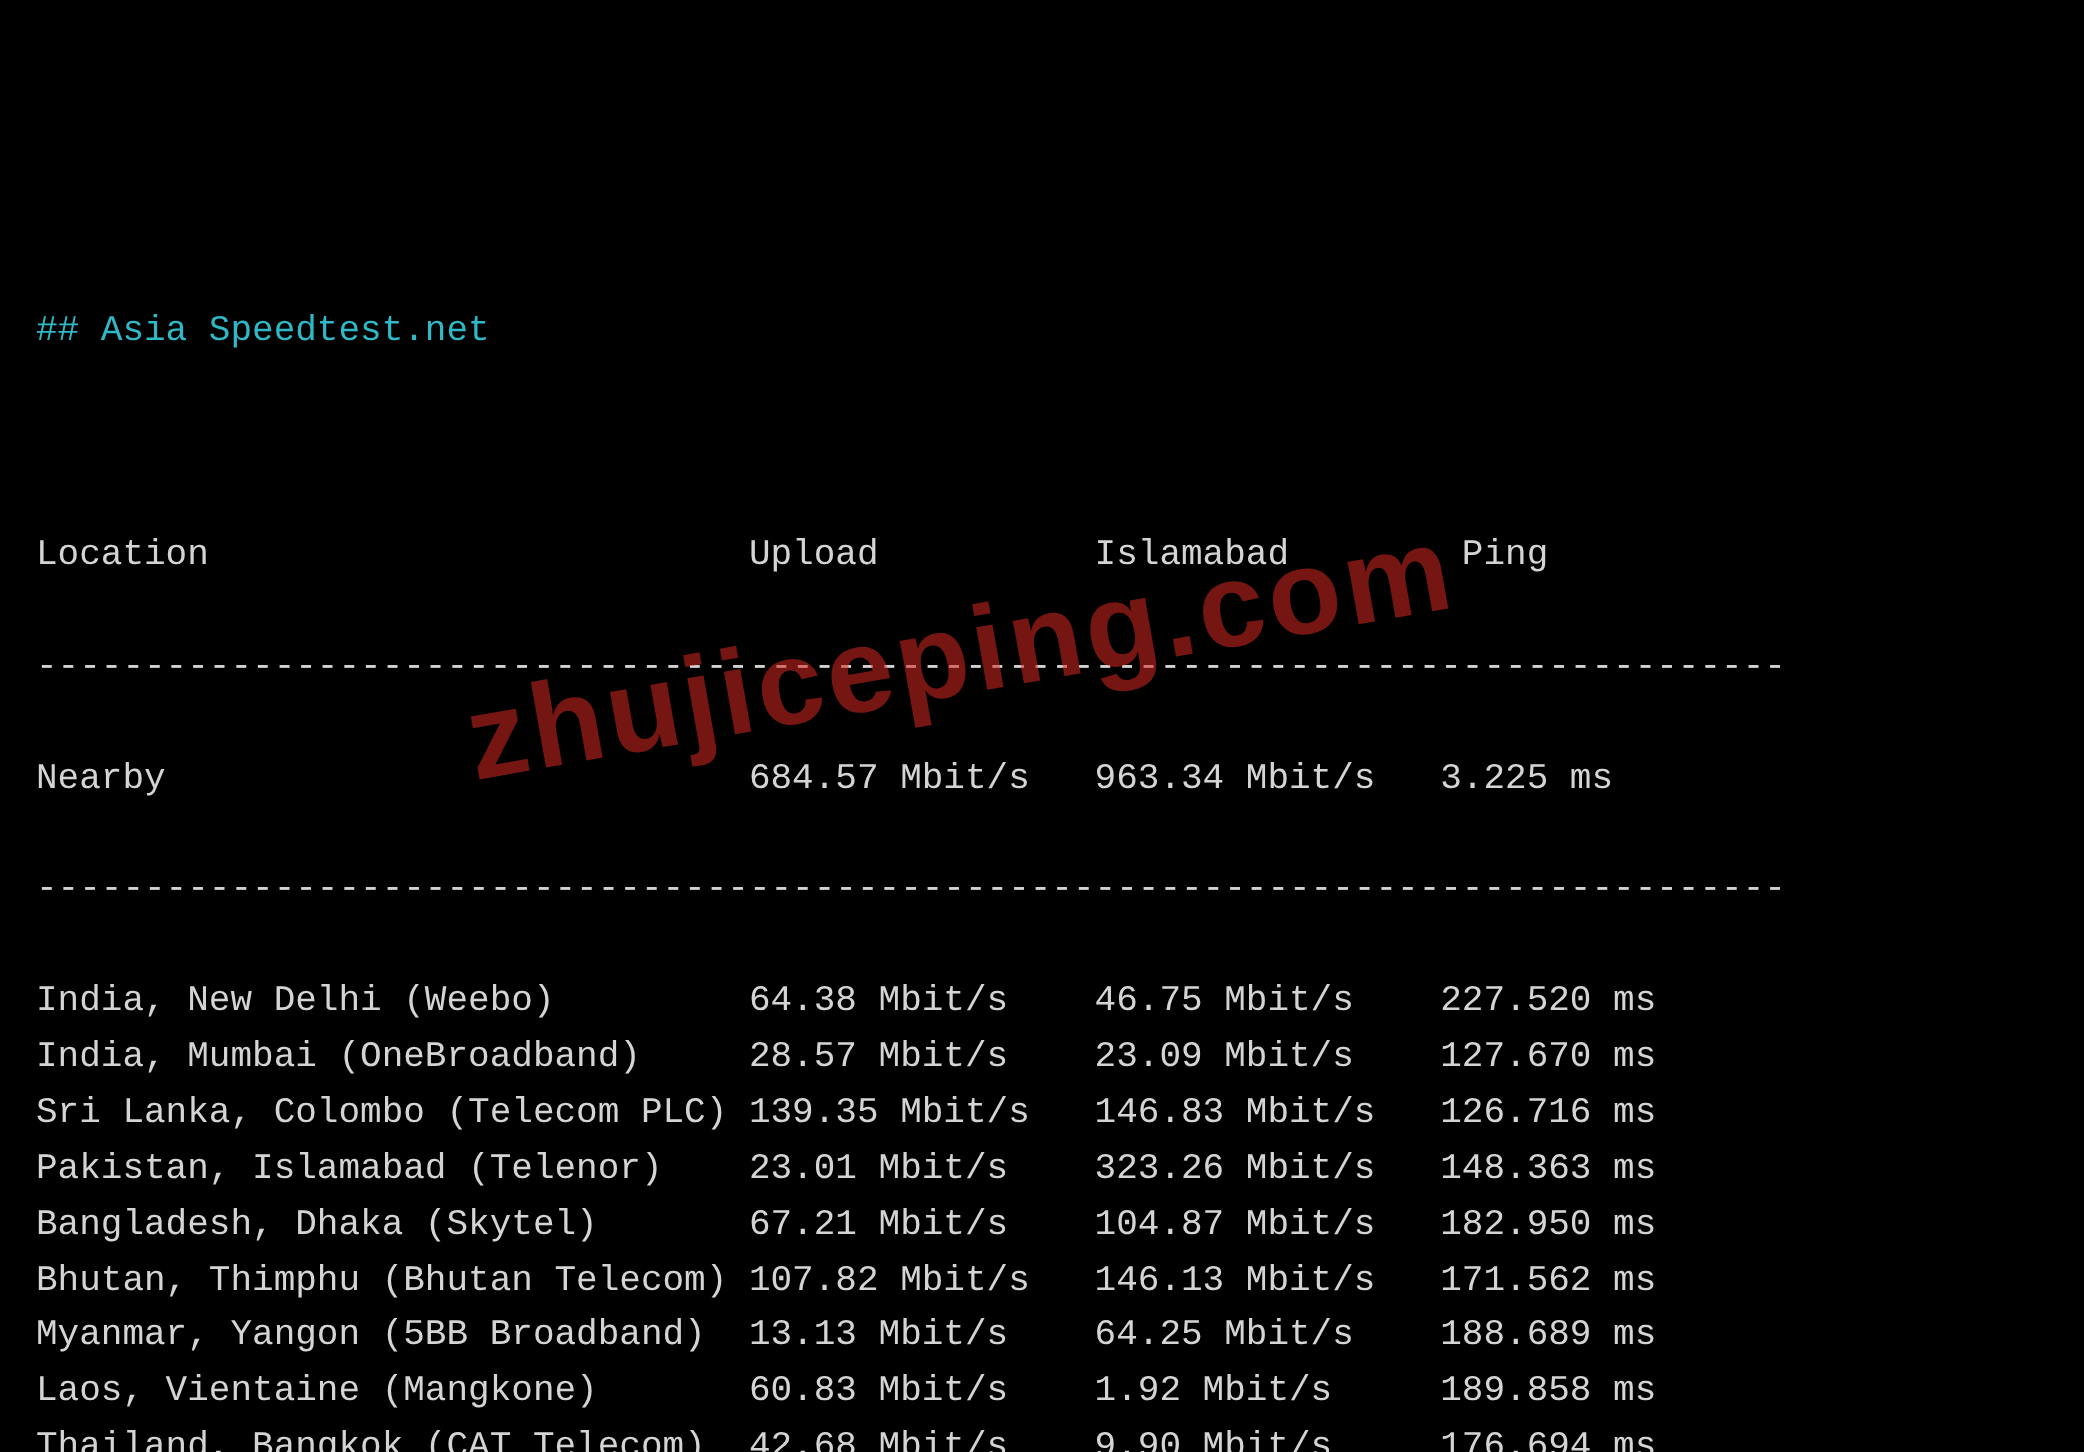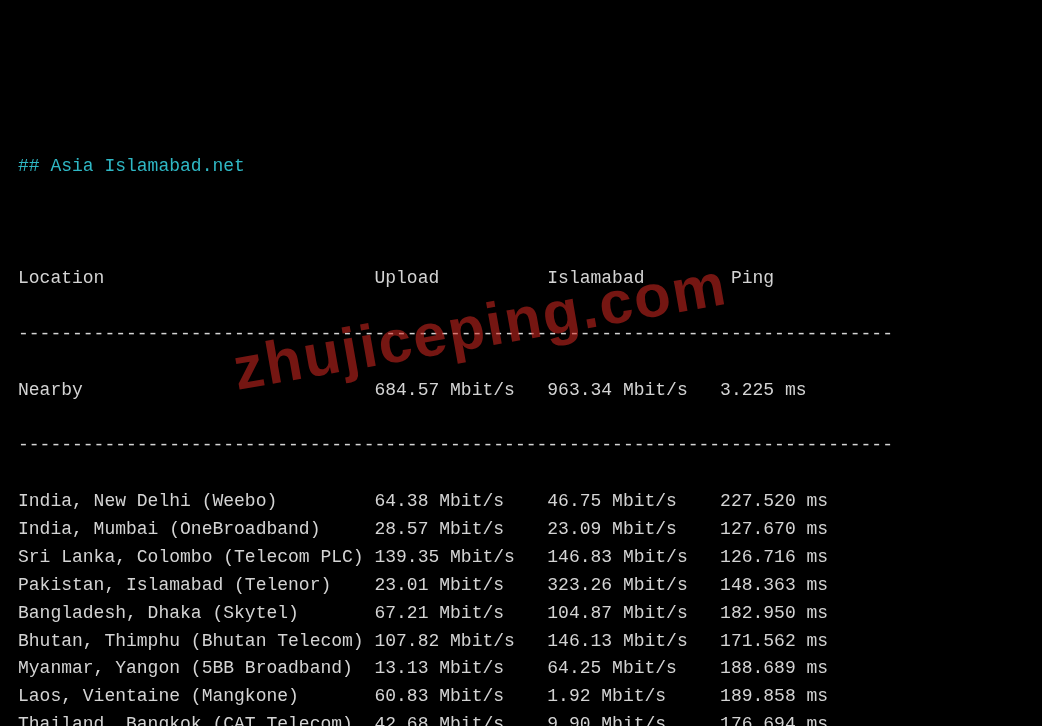--- a/index.html
+++ b/index.html
@@ -28,21 +28,21 @@
   pointer-events: none;
   z-index: 10;
 }
 </style>
 </head>
 <body>
 
 
 
 <div class="watermark">zhujiceping.com</div>
-<span class="header row">## Asia Islamabad.net</span>
+<span class="header row">## Asia Speedtest.net</span>
 <span class="row"> </span>
 <span class="row" id="header-row">Location                         Upload          Islamabad        Ping</span>
 <span class="row">---------------------------------------------------------------------------------</span>
 <span class="row" id="nearby-row">Nearby                           684.57 Mbit/s   963.34 Mbit/s   3.225 ms</span>
 <span class="row">---------------------------------------------------------------------------------</span>
 <div id="rows-container"><span class="row">India, New Delhi (Weebo)         64.38 Mbit/s    46.75 Mbit/s    227.520 ms</span><span class="row">India, Mumbai (OneBroadband)     28.57 Mbit/s    23.09 Mbit/s    127.670 ms</span><span class="row">Sri Lanka, Colombo (Telecom PLC) 139.35 Mbit/s   146.83 Mbit/s   126.716 ms</span><span class="row">Pakistan, Islamabad (Telenor)    23.01 Mbit/s    323.26 Mbit/s   148.363 ms</span><span class="row">Bangladesh, Dhaka (Skytel)       67.21 Mbit/s    104.87 Mbit/s   182.950 ms</span><span class="row">Bhutan, Thimphu (Bhutan Telecom) 107.82 Mbit/s   146.13 Mbit/s   171.562 ms</span><span class="row">Myanmar, Yangon (5BB Broadband)  13.13 Mbit/s    64.25 Mbit/s    188.689 ms</span><span class="row">Laos, Vientaine (Mangkone)       60.83 Mbit/s    1.92 Mbit/s     189.858 ms</span><span class="row">Thailand, Bangkok (CAT Telecom)  42.68 Mbit/s    9.90 Mbit/s     176.694 ms</span></div>
 
 
 
 

